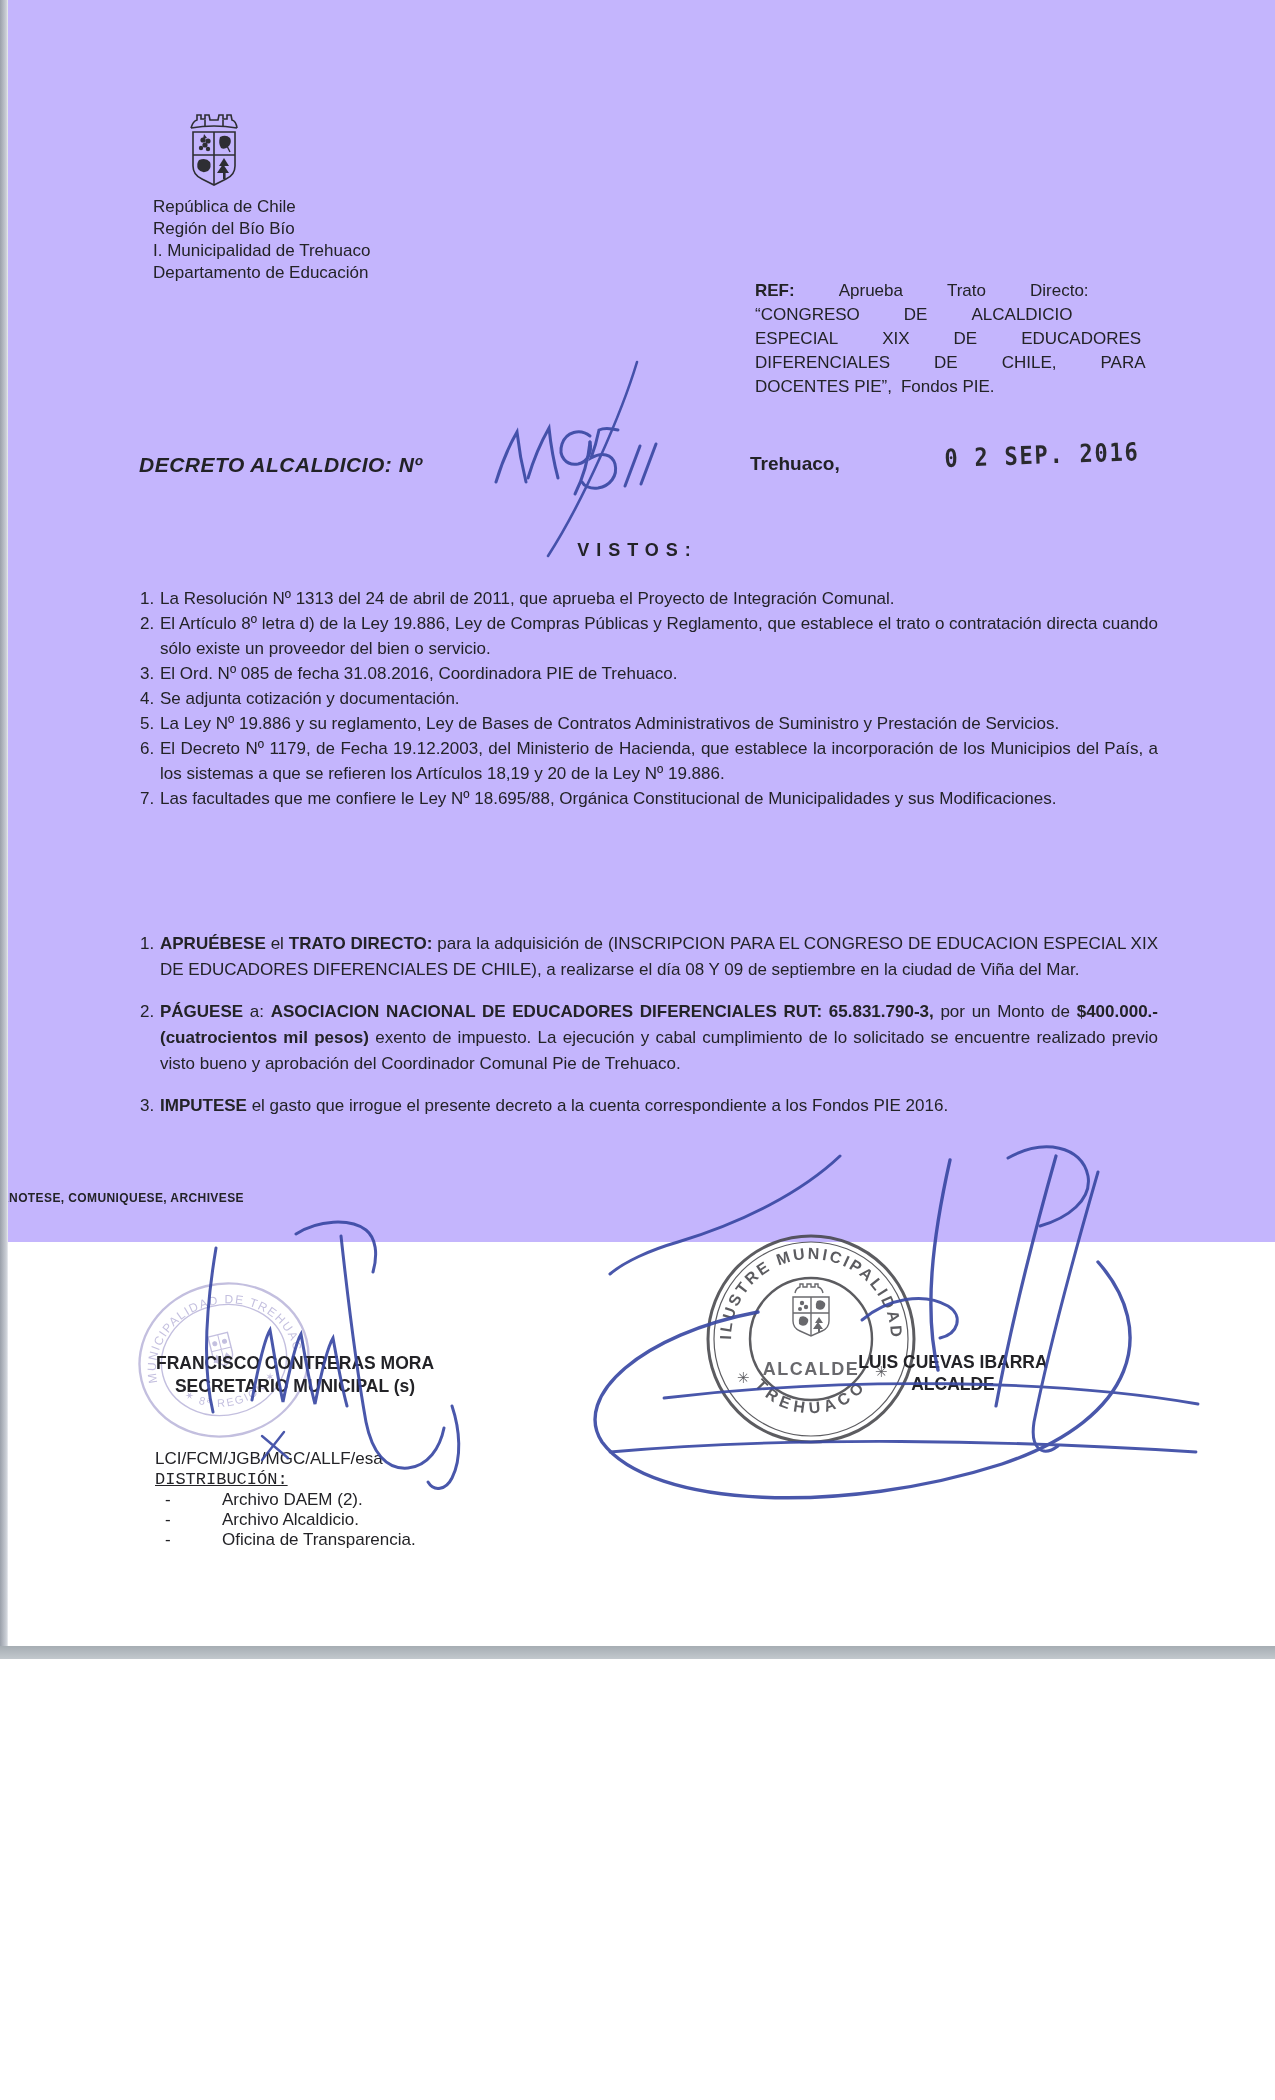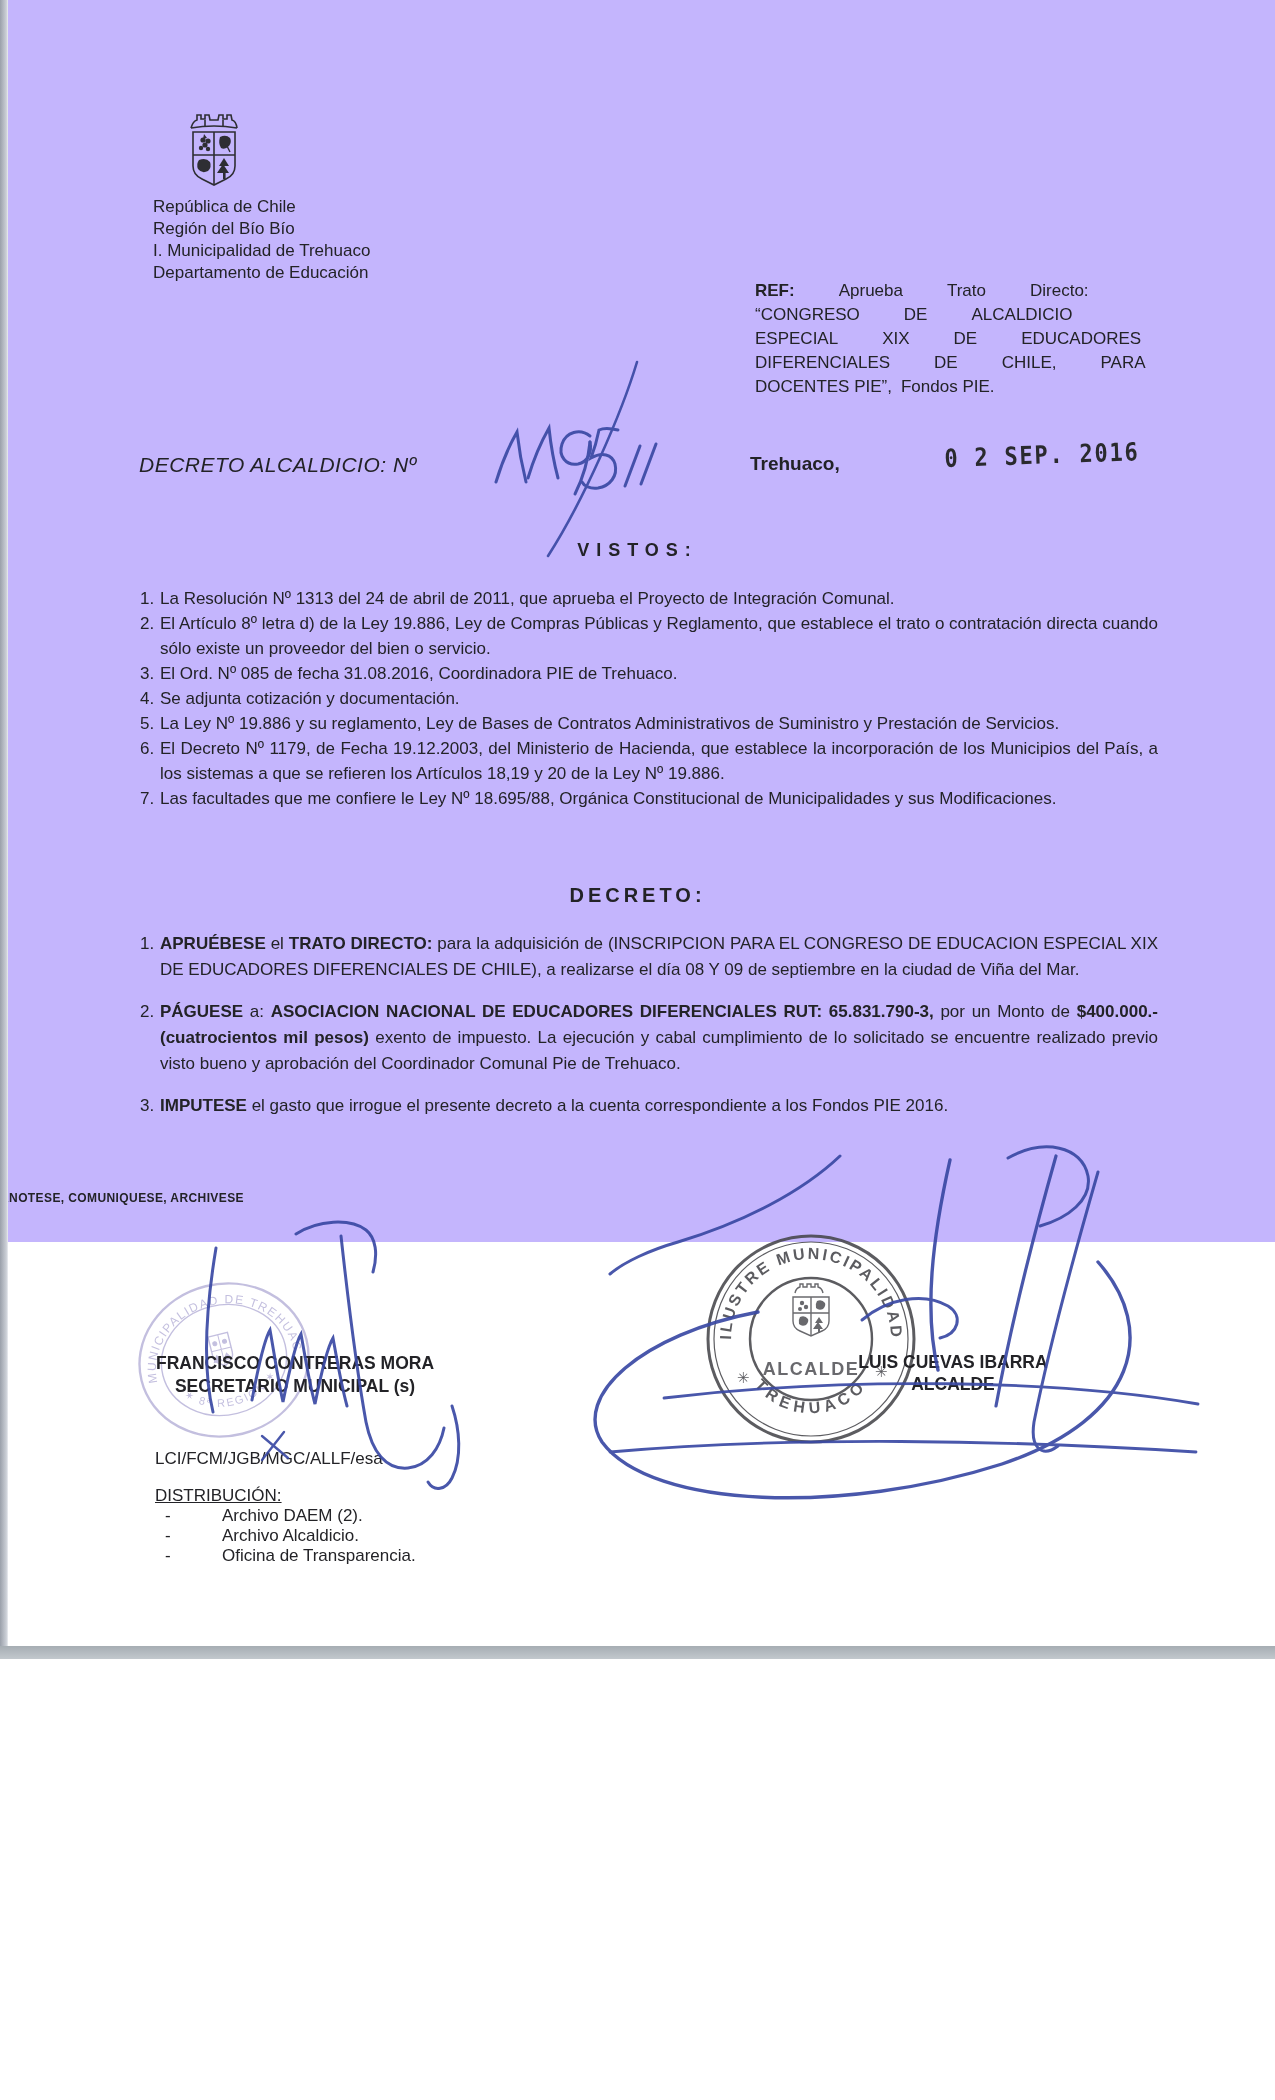--- a/index.html
+++ b/index.html
@@ -16,21 +16,21 @@
   .org{left:153px;top:196px;font-size:17px;line-height:22px;color:#232327;}
 
   
   .ref{left:755px;top:281px;width:392px;font-size:17px;color:#232327;}
   .ref-line{height:24px;white-space:nowrap;}
   .ref-line.just{display:flex;justify-content:flex-start;gap:44px;}
   .ref-line .b{font-weight:bold;}
   .ref-line .gap{margin-left:9px;text-align:right;}
 
   
-  .decree-label{left:139px;top:453px;font-size:21px;font-weight:normal;font-style:italic;
+  .decree-label{left:139px;top:453px;font-size:21px;font-weight:bold;font-style:italic;
                 letter-spacing:.5px;color:#222226;}
   .city{left:750px;top:453px;font-size:19px;font-weight:bold;color:#222226;}
   .datestamp{left:944px;top:444px;font-size:25px;font-weight:bold;color:#2a2a2e;
              letter-spacing:2px;transform:rotate(-2deg) scaleX(.88);transform-origin:left top;
              font-family:"DejaVu Sans Mono",monospace;}
 
   
   .h-vistos{left:0;top:540px;width:1275px;text-align:center;font-size:18px;font-weight:bold;
             letter-spacing:7px;color:#232327;}
   .h-decreto{left:0;top:884px;width:1275px;text-align:center;font-size:20px;font-weight:bold;
@@ -52,21 +52,21 @@
   .sec-block{left:118px;top:1352px;width:354px;}
   .may-block{left:800px;top:1352px;width:306px;line-height:21px;}
   .may-block div{line-height:21.5px;}
 
   
   .stamp-left{left:134px;top:1278px;width:180px;height:164px;transform:rotate(-14deg);opacity:.52;}
   .stamp-right{left:703px;top:1231px;width:216px;height:216px;opacity:.88;}
 
   
   .footer{left:155px;top:1449px;font-size:17px;line-height:19.5px;color:#232327;}
-  .footer .ul{text-decoration:underline;margin-top:17px;}
+  .footer .ul{text-decoration:underline;margin-top:1px;font-family:Liberation Mono, monospace;}
   .dist-item{position:relative;padding-left:67px;margin-top:.5px;}
   .dist-item .dash{position:absolute;left:10px;}
 
   svg{display:block;}
 </style>
 </head>
 <body>
 
 <div class="page">
   <div class="scan">
@@ -132,21 +132,20 @@
           <span>PARA</span>
         </div>
         <div class="ref-line"><span>DOCENTES PIE”,</span><span class="gap">Fondos PIE.</span></div>
       </div>
 
     <div class="abs decree-label">DECRETO ALCALDICIO: Nº</div>
     <div class="abs city">Trehuaco,</div>
     <div class="abs datestamp">0 2 SEP. 2016</div>
 
     <div class="abs h-vistos">VISTOS:</div>
-    <div class="abs h-decreto">DECRETO:</div>
     <div class="abs anotese">ANOTESE, COMUNIQUESE, ARCHIVESE</div>
 
     <div class="abs nlist v-list" id="vistos-list">
         <div class="li"><span class="num">1.</span><span>La Resolución Nº 1313 del 24 de abril de 2011, que aprueba el Proyecto de Integración Comunal.</span></div>
         <div class="li"><span class="num">2.</span><span>El Artículo 8º letra d) de la Ley 19.886, Ley de Compras Públicas y Reglamento, que establece el trato o contratación directa cuando sólo existe un proveedor del bien o servicio.</span></div>
         <div class="li"><span class="num">3.</span><span>El Ord. Nº 085 de fecha 31.08.2016, Coordinadora PIE de Trehuaco.</span></div>
         <div class="li"><span class="num">4.</span><span>Se adjunta cotización y documentación.</span></div>
         <div class="li"><span class="num">5.</span><span>La Ley Nº 19.886 y su reglamento, Ley de Bases de Contratos Administrativos de Suministro y Prestación de Servicios.</span></div>
         <div class="li"><span class="num">6.</span><span>El Decreto Nº 1179, de Fecha 19.12.2003, del Ministerio de Hacienda, que establece la incorporación de los Municipios del País, a los sistemas a que se refieren los Artículos 18,19 y 20 de la Ley Nº 19.886.</span></div>
         <div class="li"><span class="num">7.</span><span>Las facultades que me confiere le Ley Nº 18.695/88, Orgánica Constitucional de Municipalidades y sus Modificaciones.</span></div>

